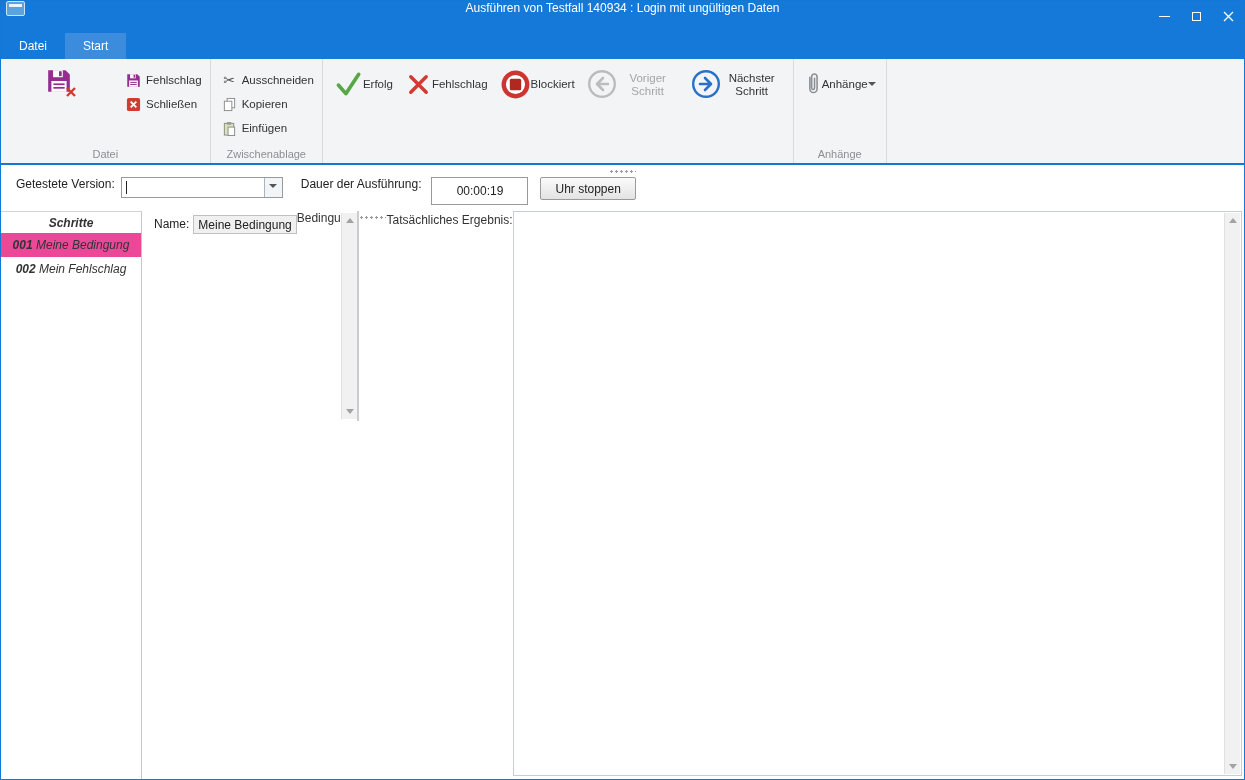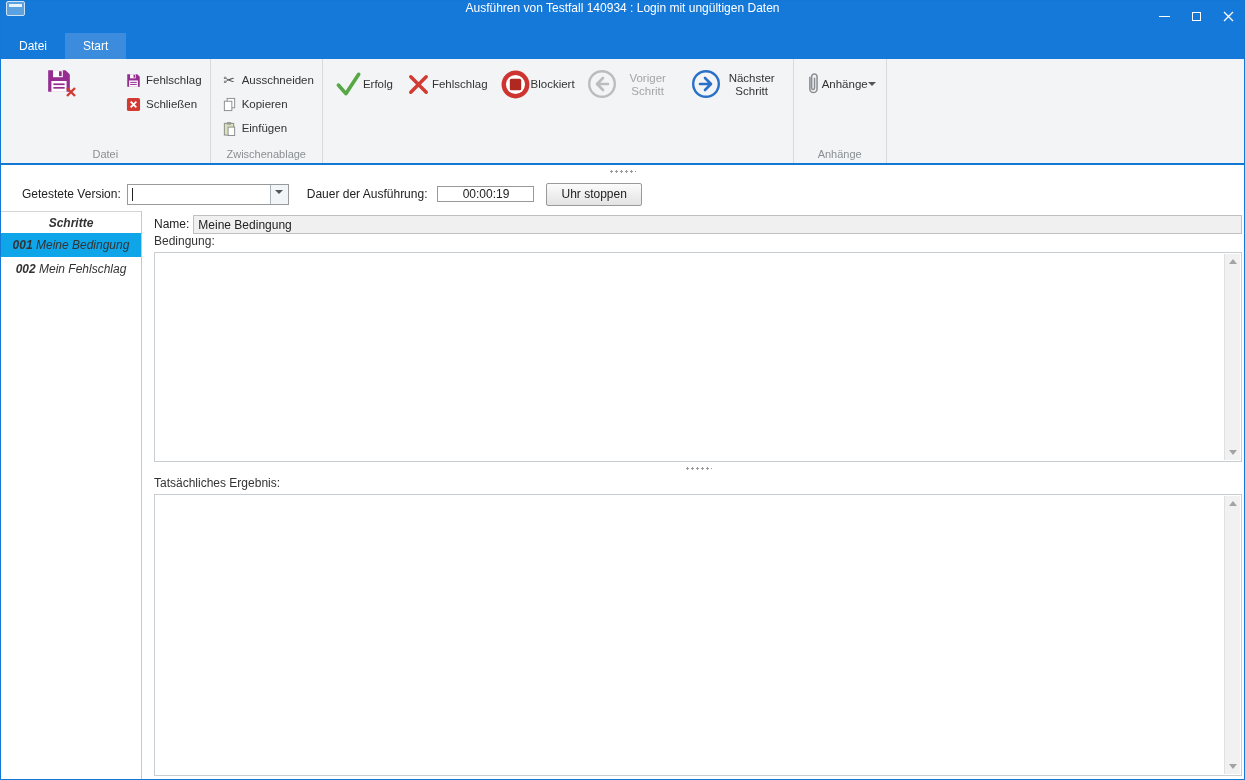--- a/index.html
+++ b/index.html
@@ -45,38 +45,38 @@
   .chev { width:0; height:0; border:4px solid transparent; border-top-color:#555; display:inline-block; }
   .lgbtn .drop { margin-top:3px; }
 
   .scissors { font-size:14px; color:#555; line-height:1; }
 
   
   .handle-row { height:12px; display:flex; align-items:center; justify-content:center; background:#fff; flex:none; }
   .dots { width:27px; height:3px; background-image:radial-gradient(circle, #9a9a9a 1px, transparent 1.3px); background-size:5px 3px; background-repeat:repeat-x; }
 
   
-  .toolbar { height:34px; display:flex; align-items:center; padding:0 21px; flex:none; }
+  .toolbar { height:34px; display:flex; padding:0 15px; flex:none; }
   .lbl { font-size:12px; color:#222; }
   .combo { width:162px; height:21px; border:1px solid #999; background:#fff; margin-left:6px; display:flex; align-items:center; position:relative; }
   .text-cursor { width:1px; height:13px; background:#222; margin-left:4px; }
   .combo-btn { position:absolute; right:0; top:0; bottom:0; width:18px; border-left:1px solid #aab4bd; background:#f2f5f8; display:flex; align-items:center; justify-content:center; }
   .duration-lbl { margin-left:18px; }
-  .time-input { width:97px; height:16px; border:1px solid #999; margin-left:10px; text-align:center; font-family:"Liberation Sans",sans-serif; font-size:12px; color:#222; }
+  .time-input { width:97px; height:28px; border:1px solid #999; margin-left:10px; text-align:center; font-family:"Liberation Sans",sans-serif; font-size:12px; color:#222; }
   .push-btn { margin-left:12px; height:23px; padding:0 14px; background:linear-gradient(#fbfbfb,#e3e3e3); border:1px solid #9a9a9a; border-radius:2px; font-family:"Liberation Sans",sans-serif; font-size:12px; color:#222; }
 
   
   .content { flex:1; display:flex; min-height:0; }
   .sidebar { width:141px; border-right:1px solid #c8c8c8; flex:none; display:flex; flex-direction:column;font-style:italic; }
   .steps-header { font-weight:bold; text-align:center; padding:4px 0 3px; border-top:1px solid #d4d4d4; }
   .step { height:24px; line-height:24px; text-align:center; font-size:12px; white-space:nowrap; }
-  .step.selected { background:#0ea5e9; }
+  .step.selected { background:#ec4899; }
   .step b { font-weight:bold; }
 
-  .main { flex:1; display:flex; flex-direction:column; padding:0 2px 3px 12px; min-width:0; }
+  .main { flex:1; display:flex; flex-direction:row; padding:0 2px 3px 12px; min-width:0; }
   .name-row { display:flex; align-items:center; margin-top:3px; height:20px; }
   .name-field { flex:1; height:19px; margin-left:4px; background:#f0f0f0; border:1px solid #c0c0c0; padding:2px 4px; font-size:12px; color:#222; overflow:hidden; white-space:nowrap; }
   .field-label { margin-bottom:4px; font-size:12px; }
   .bigfield { position:relative; border:1px solid #c8cdd2; background:#fff; }
   .ta-cond { height:210px; flex:none; }
   .ta-result { flex:1; min-height:0; }
   .vscroll { position:absolute; top:1px; right:1px; bottom:1px; width:16px; background:#f1f1f1; border-left:1px solid #e0e0e0; display:flex; flex-direction:column; justify-content:space-between; align-items:center; padding:3px 0; }
   .tri-up { width:0; height:0; border:4px solid transparent; border-bottom:5px solid #a3a3a3; margin-top:-2px; }
   .tri-down { width:0; height:0; border:4px solid transparent; border-top:5px solid #a3a3a3; margin-bottom:-2px; }
   .hsplit { height:12px; display:flex; align-items:center; justify-content:center; }

